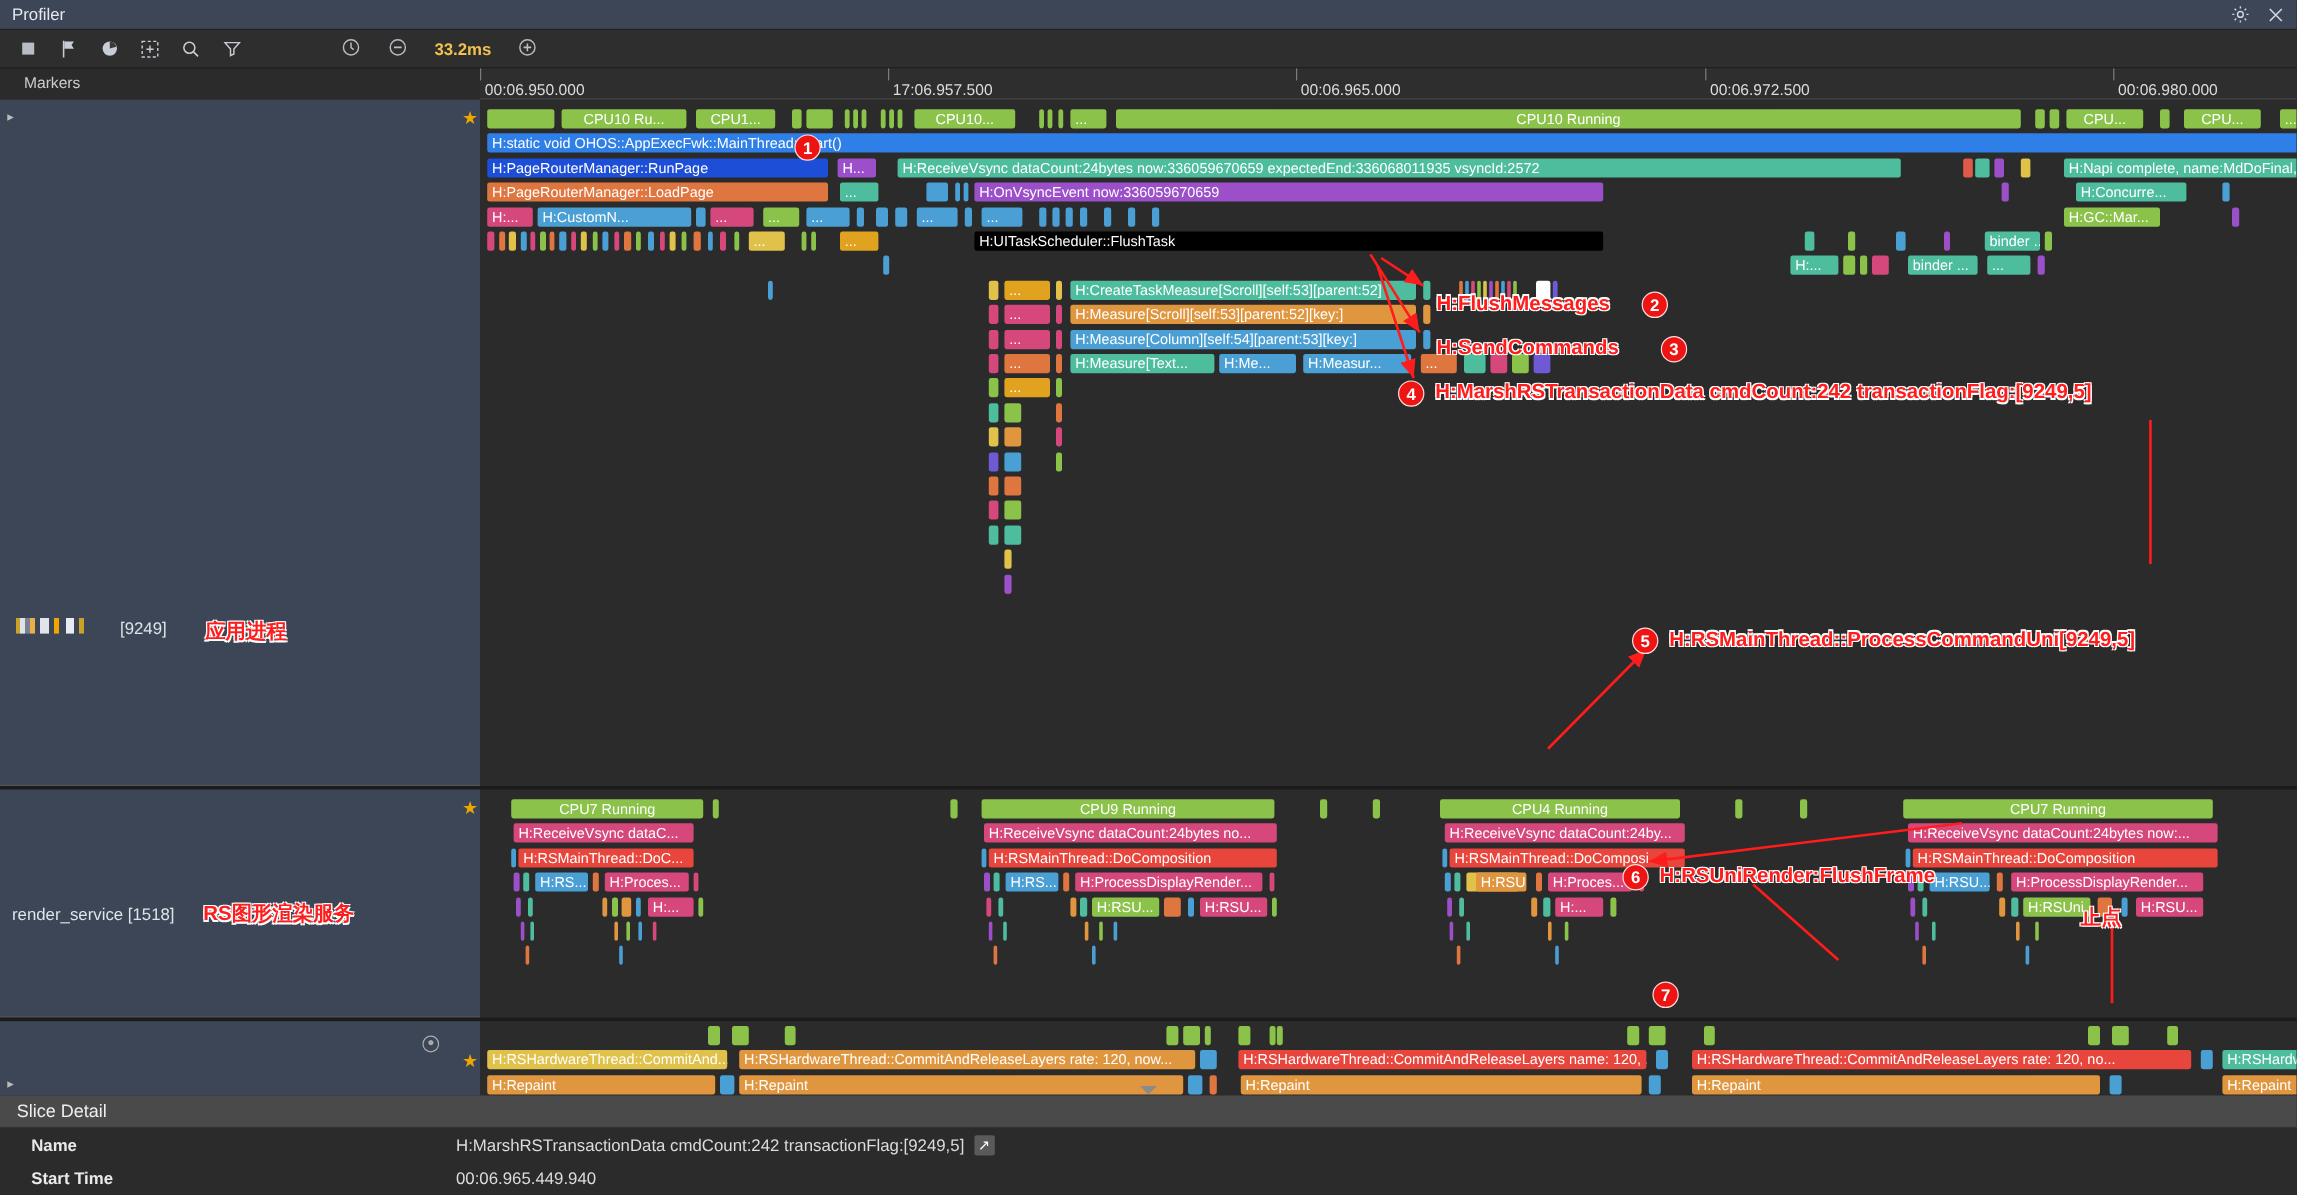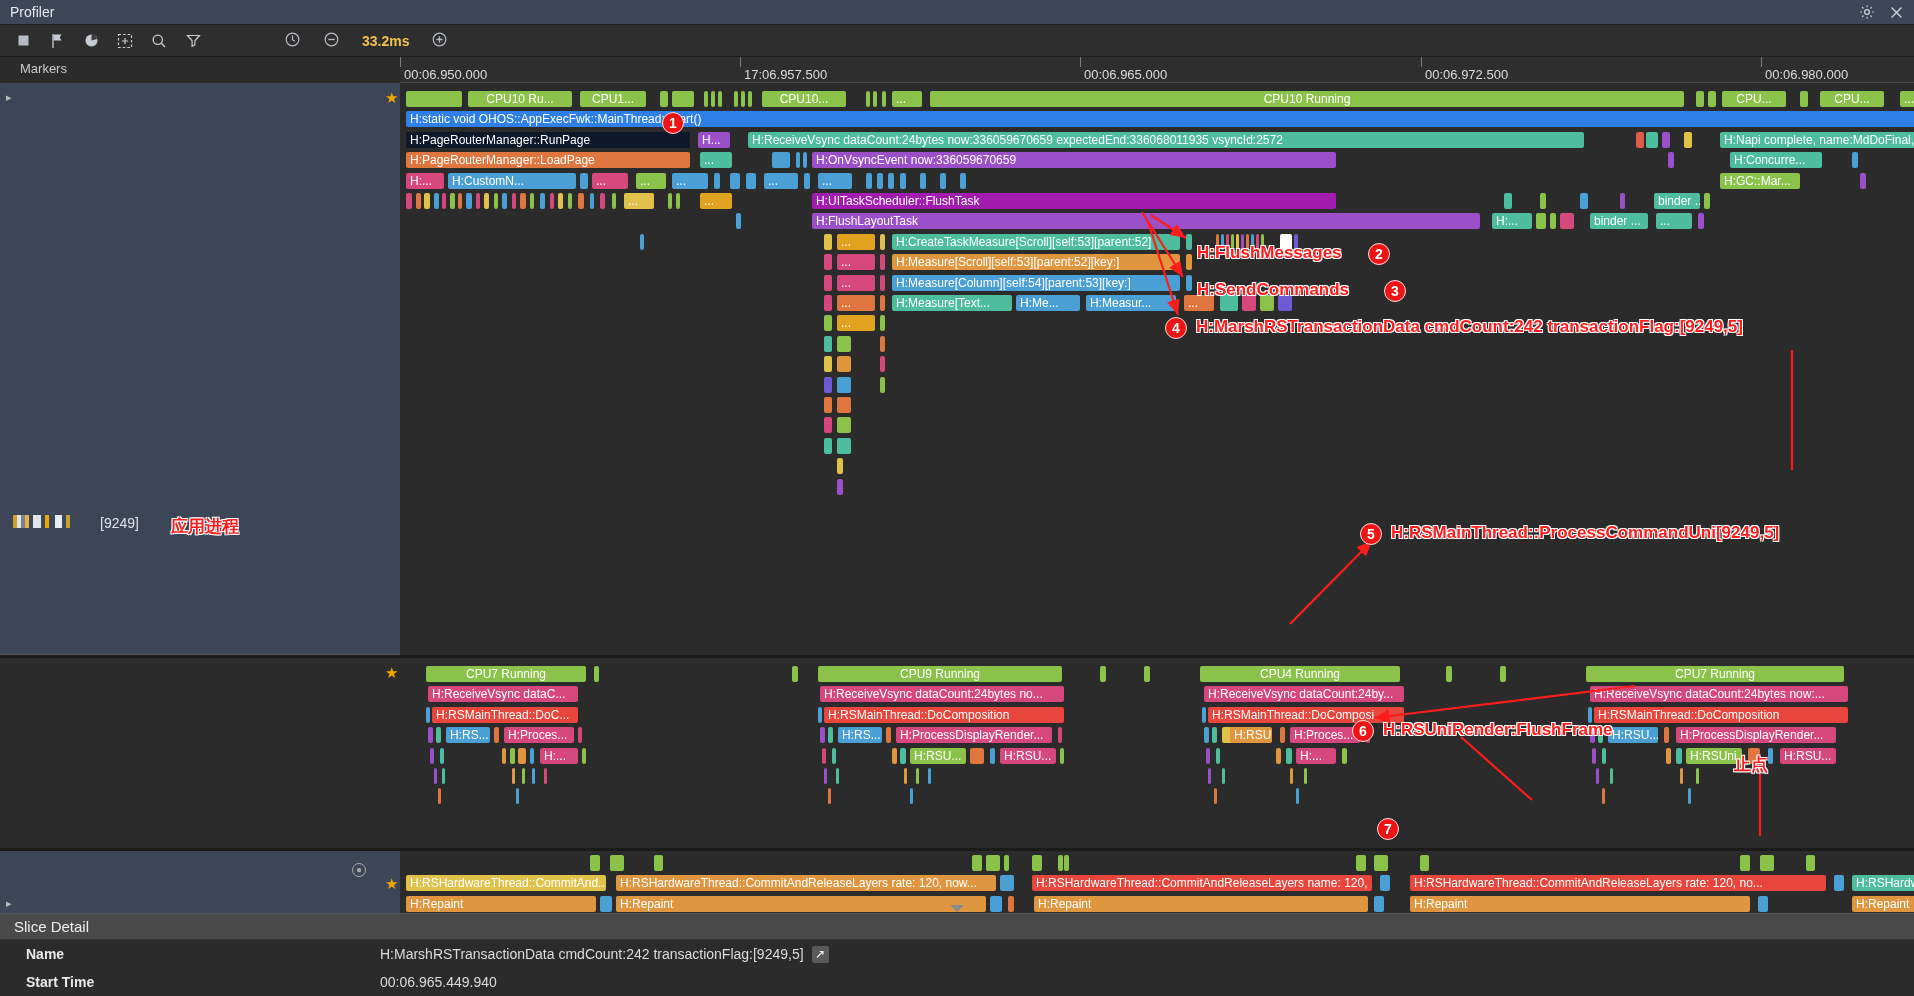--- a/index.html
+++ b/index.html
@@ -264,21 +264,21 @@
           <div class="slice" style="left: 482px; top: 8px; width: 4px; background: rgb(139, 195, 74); padding: 0px;"></div>
           <div class="slice" title="..." style="left: 492px; top: 8px; width: 30px; background: rgb(139, 195, 74);">...</div>
           <div class="slice cpu" title="CPU10 Running" style="left: 530px; top: 8px; width: 754px; background: rgb(139, 195, 74);">CPU10 Running</div>
           <div class="slice" style="left: 1296px; top: 8px; width: 8px; background: rgb(139, 195, 74); padding: 0px;"></div>
           <div class="slice" style="left: 1308px; top: 8px; width: 8px; background: rgb(139, 195, 74); padding: 0px;"></div>
           <div class="slice cpu" title="CPU..." style="left: 1322px; top: 8px; width: 64px; background: rgb(139, 195, 74);">CPU...</div>
           <div class="slice" style="left: 1400px; top: 8px; width: 8px; background: rgb(139, 195, 74); padding: 0px;"></div>
           <div class="slice cpu" title="CPU..." style="left: 1420px; top: 8px; width: 64px; background: rgb(139, 195, 74);">CPU...</div>
           <div class="slice" title="..." style="left: 1500px; top: 8px; width: 34px; background: rgb(139, 195, 74);">...</div>
           <div class="slice" title="H:static void OHOS::AppExecFwk::MainThread::Start()" style="left: 6px; top: 28.4px; width: 1700px; background: rgb(47, 127, 232);">H:static void OHOS::AppExecFwk::MainThread::Start()</div>
-          <div class="slice" title="H:PageRouterManager::RunPage" style="left: 6px; top: 48.8px; width: 284px; background: #0f172a;">H:PageRouterManager::RunPage</div>
+          <div class="slice" title="H:PageRouterManager::RunPage" style="left: 6px; top: 48.8px; width: 284px; background: #1d4ed8;">H:PageRouterManager::RunPage</div>
           <div class="slice" title="H..." style="left: 298px; top: 48.8px; width: 32px; background: rgb(155, 79, 201);">H...</div>
           <div class="slice" title="H:ReceiveVsync dataCount:24bytes now:336059670659 expectedEnd:336068011935 vsyncId:2572" style="left: 348px; top: 48.8px; width: 836px; background: rgb(77, 189, 158);">H:ReceiveVsync dataCount:24bytes now:336059670659 expectedEnd:336068011935 vsyncId:2572</div>
           <div class="slice" style="left: 1236px; top: 48.8px; width: 8px; background: rgb(224, 90, 74); padding: 0px;"></div>
           <div class="slice" style="left: 1246px; top: 48.8px; width: 12px; background: rgb(77, 189, 158); padding: 0px;"></div>
           <div class="slice" style="left: 1262px; top: 48.8px; width: 8px; background: rgb(155, 79, 201); padding: 0px;"></div>
           <div class="slice" style="left: 1284px; top: 48.8px; width: 8px; background: rgb(224, 193, 74); padding: 0px;"></div>
           <div class="slice" title="H:Napi complete, name:MdDoFinal, traceid:0x0" style="left: 1320px; top: 48.8px; width: 480px; background: rgb(77, 189, 158);">H:Napi complete, name:MdDoFinal, traceid:0x0</div>
           <div class="slice" title="H:PageRouterManager::LoadPage" style="left: 6px; top: 69.2px; width: 284px; background: rgb(224, 118, 63);">H:PageRouterManager::LoadPage</div>
           <div class="slice" title="..." style="left: 300px; top: 69.2px; width: 32px; background: rgb(77, 189, 158);">...</div>
           <div class="slice" style="left: 372px; top: 69.2px; width: 18px; background: rgb(74, 159, 212); padding: 0px;"></div>
@@ -329,29 +329,28 @@
           <div class="slice" style="left: 158px; top: 110px; width: 5px; background: rgb(224, 193, 74); padding: 0px;"></div>
           <div class="slice" style="left: 168px; top: 110px; width: 4px; background: rgb(139, 195, 74); padding: 0px;"></div>
           <div class="slice" style="left: 178px; top: 110px; width: 6px; background: rgb(224, 118, 63); padding: 0px;"></div>
           <div class="slice" style="left: 190px; top: 110px; width: 4px; background: rgb(74, 159, 212); padding: 0px;"></div>
           <div class="slice" style="left: 200px; top: 110px; width: 5px; background: rgb(214, 72, 124); padding: 0px;"></div>
           <div class="slice" style="left: 212px; top: 110px; width: 4px; background: rgb(139, 195, 74); padding: 0px;"></div>
           <div class="slice" title="..." style="left: 224px; top: 110px; width: 30px; background: rgb(224, 193, 74);">...</div>
           <div class="slice" style="left: 268px; top: 110px; width: 4px; background: rgb(139, 195, 74); padding: 0px;"></div>
           <div class="slice" style="left: 276px; top: 110px; width: 4px; background: rgb(139, 195, 74); padding: 0px;"></div>
           <div class="slice" title="..." style="left: 300px; top: 110px; width: 32px; background: rgb(224, 162, 31);">...</div>
-          <div class="slice" title="H:UITaskScheduler::FlushTask" style="left: 412px; top: 110px; width: 524px; background: #a21caf;">H:UITaskScheduler::FlushTask</div>
+          <div class="slice" title="H:UITaskScheduler::FlushTask" style="left: 412px; top: 110px; width: 524px; background: #000000;">H:UITaskScheduler::FlushTask</div>
           <div class="slice" style="left: 1104px; top: 110px; width: 8px; background: rgb(77, 189, 158); padding: 0px;"></div>
           <div class="slice" style="left: 1140px; top: 110px; width: 6px; background: rgb(139, 195, 74); padding: 0px;"></div>
           <div class="slice" style="left: 1180px; top: 110px; width: 8px; background: rgb(74, 159, 212); padding: 0px;"></div>
           <div class="slice" style="left: 1220px; top: 110px; width: 5px; background: rgb(155, 79, 201); padding: 0px;"></div>
           <div class="slice" title="binder ..." style="left: 1254px; top: 110px; width: 46px; background: rgb(77, 189, 158);">binder ...</div>
           <div class="slice" style="left: 1304px; top: 110px; width: 6px; background: rgb(139, 195, 74); padding: 0px;"></div>
           <div class="slice" style="left: 336px; top: 130.4px; width: 5px; background: rgb(74, 159, 212); padding: 0px;"></div>
-          <div class="slice" title="H:FlushLayoutTask" style="left: 412px; top: 130.4px; width: 668px; background: rgb(155, 79, 201);">H:FlushLayoutTask</div>
           <div class="slice" title="H:..." style="left: 1092px; top: 130.4px; width: 40px; background: rgb(77, 189, 158);">H:...</div>
           <div class="slice" style="left: 1136px; top: 130.4px; width: 10px; background: rgb(139, 195, 74); padding: 0px;"></div>
           <div class="slice" style="left: 1150px; top: 130.4px; width: 6px; background: rgb(139, 195, 74); padding: 0px;"></div>
           <div class="slice" style="left: 1160px; top: 130.4px; width: 14px; background: rgb(214, 72, 124); padding: 0px;"></div>
           <div class="slice" title="binder ..." style="left: 1190px; top: 130.4px; width: 58px; background: rgb(77, 189, 158);">binder ...</div>
           <div class="slice" title="..." style="left: 1256px; top: 130.4px; width: 36px; background: rgb(77, 189, 158);">...</div>
           <div class="slice" style="left: 1298px; top: 130.4px; width: 6px; background: rgb(155, 79, 201); padding: 0px;"></div>
           <div class="slice" style="left: 240px; top: 150.8px; width: 4px; background: rgb(74, 159, 212); padding: 0px;"></div>
           <div class="slice" style="left: 424px; top: 150.8px; width: 8px; background: rgb(224, 193, 74); padding: 0px;"></div>
           <div class="slice" title="..." style="left: 437px; top: 150.8px; width: 38px; background: rgb(224, 162, 31);">...</div>
@@ -411,20 +410,26 @@
           <div class="slice" style="left: 437px; top: 354.8px; width: 14px; background: rgb(77, 189, 158); padding: 0px;"></div>
           <div class="slice" style="left: 437px; top: 375.2px; width: 6px; background: rgb(224, 193, 74); padding: 0px;"></div>
           <div class="slice" style="left: 437px; top: 395.6px; width: 6px; background: rgb(155, 79, 201); padding: 0px;"></div>
         </div>
       <span class="star" style="top:6px;">★</span>
     </div>
 
     <div class="pane-sep" style="top:572px;"></div>
 
     <div class="proc-block" id="rs-block" style="height:190px; position:absolute; top:575px; width:100%;">
+      <div class="proc-left">
+        <div class="proc-label" style="top:92px; display:flex; align-items:center; gap:24px;">
+          <span>render_service [1518]</span>
+          <span class="cn-label">RS图形渲染服务</span>
+        </div>
+      </div>
       <div class="proc-canvas" id="rs-canvas">
           <div class="slice cpu" title="CPU7 Running" style="left: 26px; top: 8px; width: 160px; background: rgb(139, 195, 74);">CPU7 Running</div>
           <div class="slice" style="left: 194px; top: 8px; width: 5px; background: rgb(139, 195, 74); padding: 0px;"></div>
           <div class="slice" style="left: 392px; top: 8px; width: 6px; background: rgb(139, 195, 74); padding: 0px;"></div>
           <div class="slice cpu" title="CPU9 Running" style="left: 418px; top: 8px; width: 244px; background: rgb(139, 195, 74);">CPU9 Running</div>
           <div class="slice" style="left: 700px; top: 8px; width: 6px; background: rgb(139, 195, 74); padding: 0px;"></div>
           <div class="slice" style="left: 744px; top: 8px; width: 6px; background: rgb(139, 195, 74); padding: 0px;"></div>
           <div class="slice cpu" title="CPU4 Running" style="left: 800px; top: 8px; width: 200px; background: rgb(139, 195, 74);">CPU4 Running</div>
           <div class="slice" style="left: 1046px; top: 8px; width: 6px; background: rgb(139, 195, 74); padding: 0px;"></div>
           <div class="slice" style="left: 1100px; top: 8px; width: 6px; background: rgb(139, 195, 74); padding: 0px;"></div>

